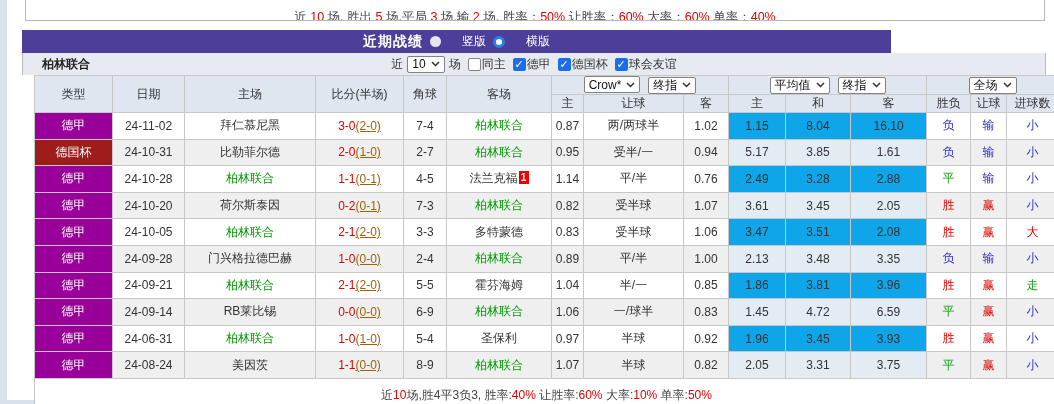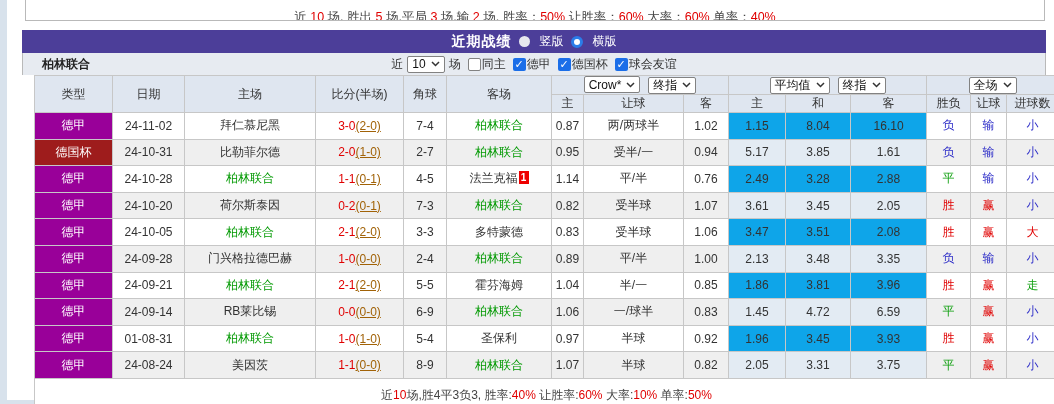--- a/index.html
+++ b/index.html
@@ -16,25 +16,25 @@
   
   .top-box {
     position:absolute; left:3px; top:0; width:1020px; height:21px;
     border-left:1px solid #b9b9b9; border-right:1px solid #b9b9b9; border-bottom:1px solid #b9b9b9;
     background:#fff; overflow:hidden; text-align:center;
   }
   .top-box .txt { display:inline-block; margin-top:8px; font-size:12.5px; color:#444; line-height:18px; }
 
   
   .title-bar {
-    position:absolute; left:0; top:30px; width:1024px; height:23px; background:#4c3e99;
+    position:absolute; left:0; top:30px; width:869px; height:23px; background:#4c3e99;
     color:#fff; display:flex; align-items:center; justify-content:center; gap:7px;
   }
   .title-bar .title { font-weight:bold; font-size:14px; letter-spacing:1px; }
-  .radio-opt { display:inline-flex; align-items:center; gap:10px; font-size:12px; cursor:default; }
+  .radio-opt { display:inline-flex; align-items:center; gap:21px; font-size:12px; cursor:default; }
   .radio-off { display:inline-block; width:11px; height:11px; border-radius:50%; background:#e7e7ee; }
   .radio-on  { display:inline-block; width:12px; height:12px; border-radius:50%; background:#fff; border:3px solid #2b7de9; }
 
   
   .filter-bar {
     position:absolute; left:0; top:53px; width:1024px; height:22px; background:#e7ebf1;
     border-left:1px solid #b9b9b9; border-right:1px solid #b9b9b9;
     display:flex; align-items:center;
   }
   .team-title { position:absolute; left:19px; font-weight:bold; color:#222; }
@@ -334,21 +334,21 @@
             <td>0.83</td>
             <td class="avg">1.45</td>
             <td class="avg">4.72</td>
             <td class="avg">6.59</td>
             <td class="c-green">平</td>
             <td class="c-red">赢</td>
             <td class="c-blue">小</td>
           </tr>
           <tr class="m odd">
             <td class="type lg-purple">德甲</td>
-            <td>01-08-31</td>
+            <td>24-06-31</td>
             <td class="team-green"><span>柏林联合</span></td>
             <td><span class="ft">1-0</span><span class="ht">(1-0)</span></td>
             <td>5-4</td>
             <td><span>圣保利</span></td>
             <td>0.97</td>
             <td>半球</td>
             <td>0.92</td>
             <td class="avg">1.96</td>
             <td class="avg">3.45</td>
             <td class="avg">3.93</td>

